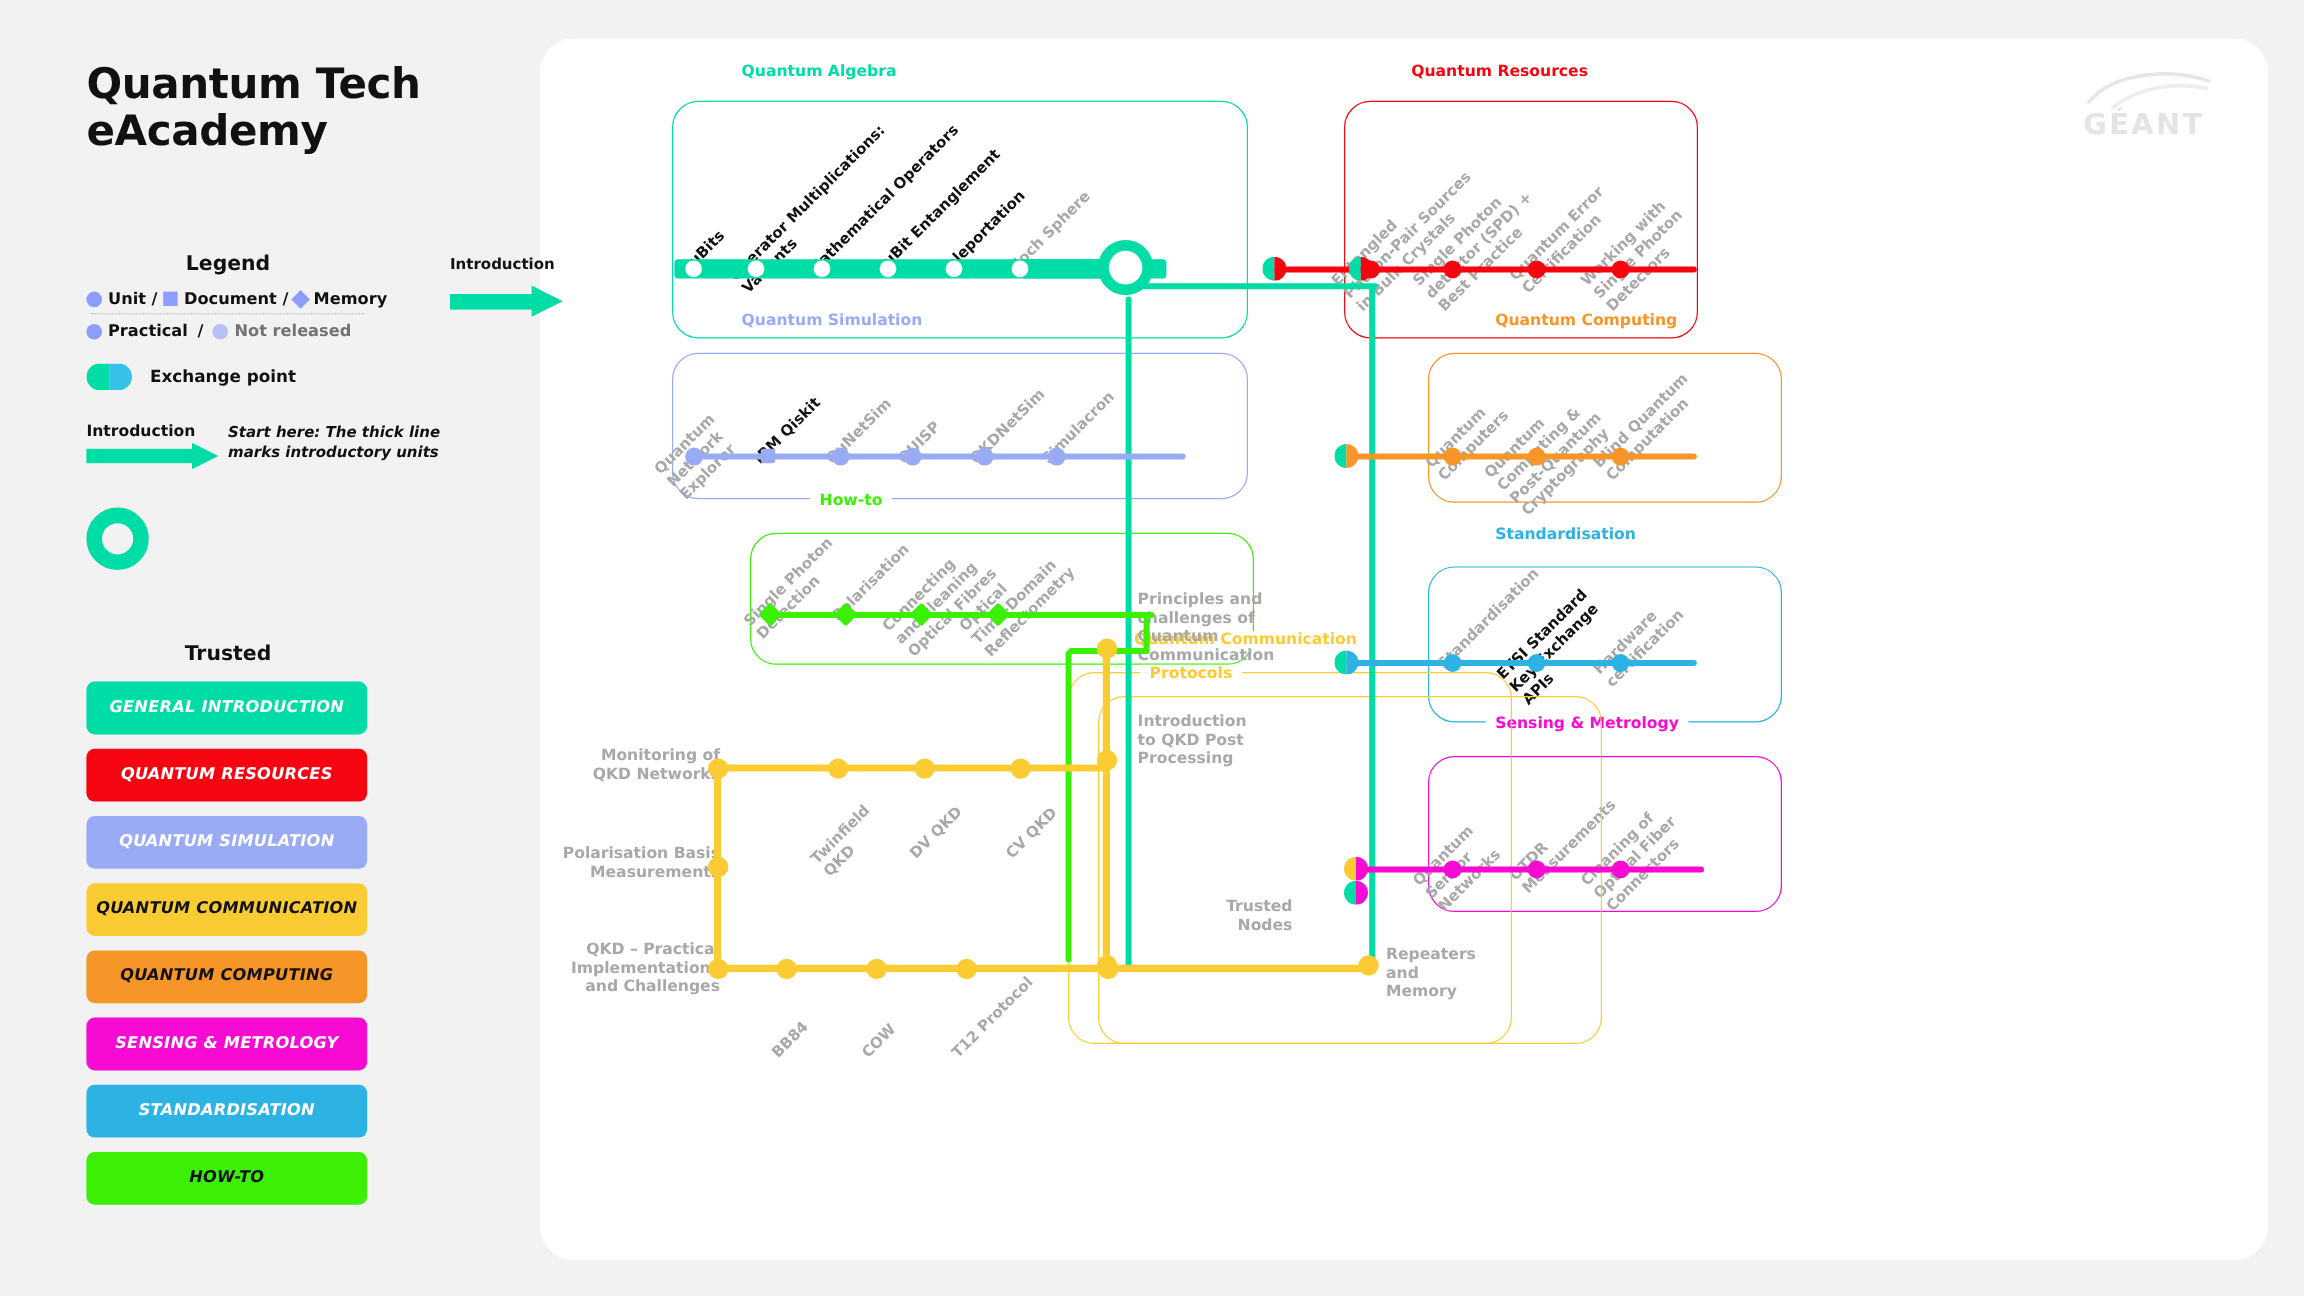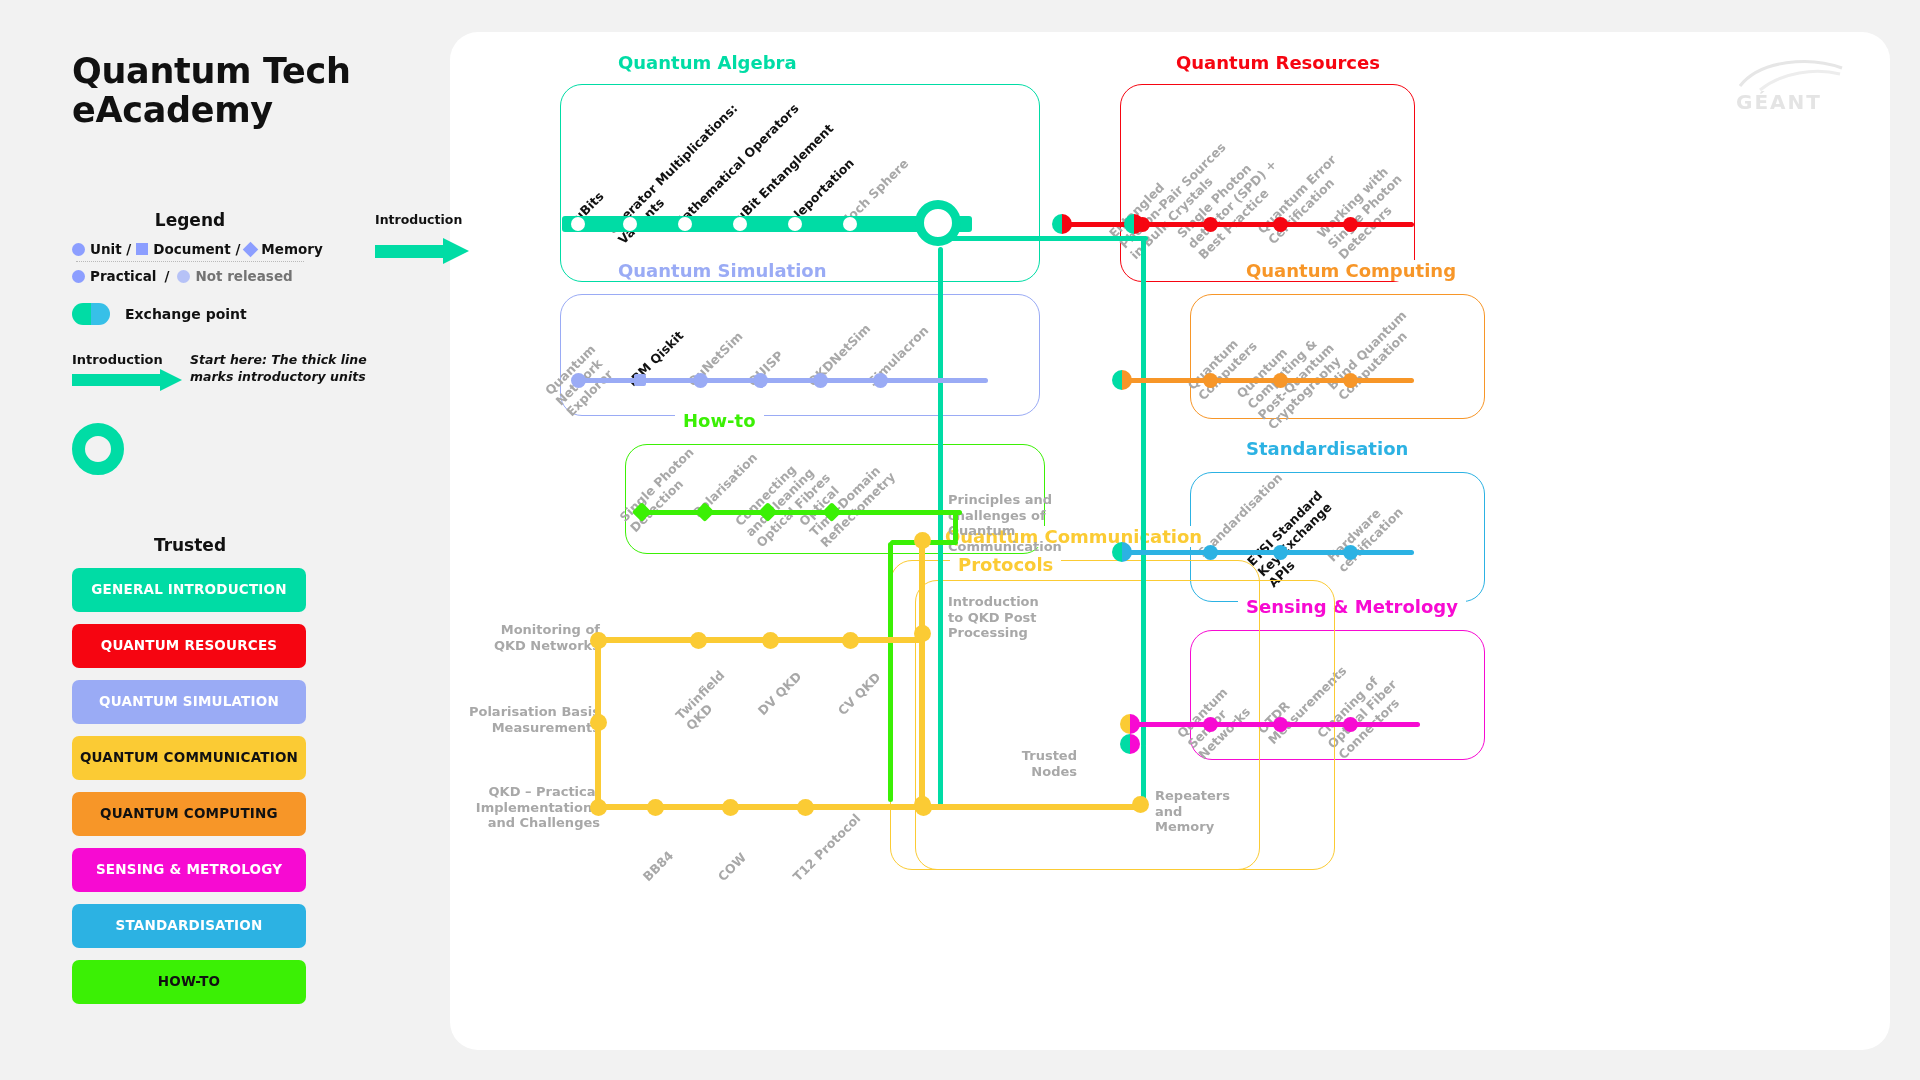--- a/index.html
+++ b/index.html
@@ -77,44 +77,44 @@
 
   #tracks-title{
     position:absolute;left:75px;top:535px;width:230px;text-align:center;
     font-size:17px;font-weight:bold;color:#111;
   }
   #tracks-list{position:absolute;left:72px;top:568px;width:234px;}
   .track-chip{
     height:44px;border-radius:7px;margin-bottom:12px;
     display:flex;align-items:center;justify-content:center;text-align:center;
     font-size:13.5px;font-weight:bold;line-height:1.15;letter-spacing:.2px;
-    padding:0 4px;box-sizing:border-box;
+    padding:0 4px;box-sizing:border-box;font-style:italic;
   }
 
   
   #canvas{
     position:absolute;left:450px;top:32px;width:1440px;height:1018px;
     background:#fff;border-radius:28px;
   }
   #geant-logo{
     position:absolute;right:40px;top:22px;width:120px;height:62px;
     color:#e9e9e9;
   }
   #geant-logo .txt{
-    position:absolute;left:6px;top:36px;font-size:20px;font-weight:bold;
+    position:absolute;left:6px;top:36px;font-size:24px;font-weight:bold;
     letter-spacing:2px;color:#e4e4e4;
   }
 
   
   .group-box{
     position:absolute;border:1.4px solid;border-radius:22px;box-sizing:border-box;
     background:transparent;
   }
   .group-label{
-    position:absolute;font-size:18px;font-weight:bold;white-space:nowrap;
+    position:absolute;font-size:13px;font-weight:bold;white-space:nowrap;
     background:#fff;padding:0 8px;
   }
 
   
   .line{position:absolute;border-radius:3px;}
 
   
   .st{position:absolute;border-radius:50%;box-sizing:border-box;}
   .st.sq{border-radius:2px;}
   .st.di{border-radius:2px;transform:rotate(45deg);}

